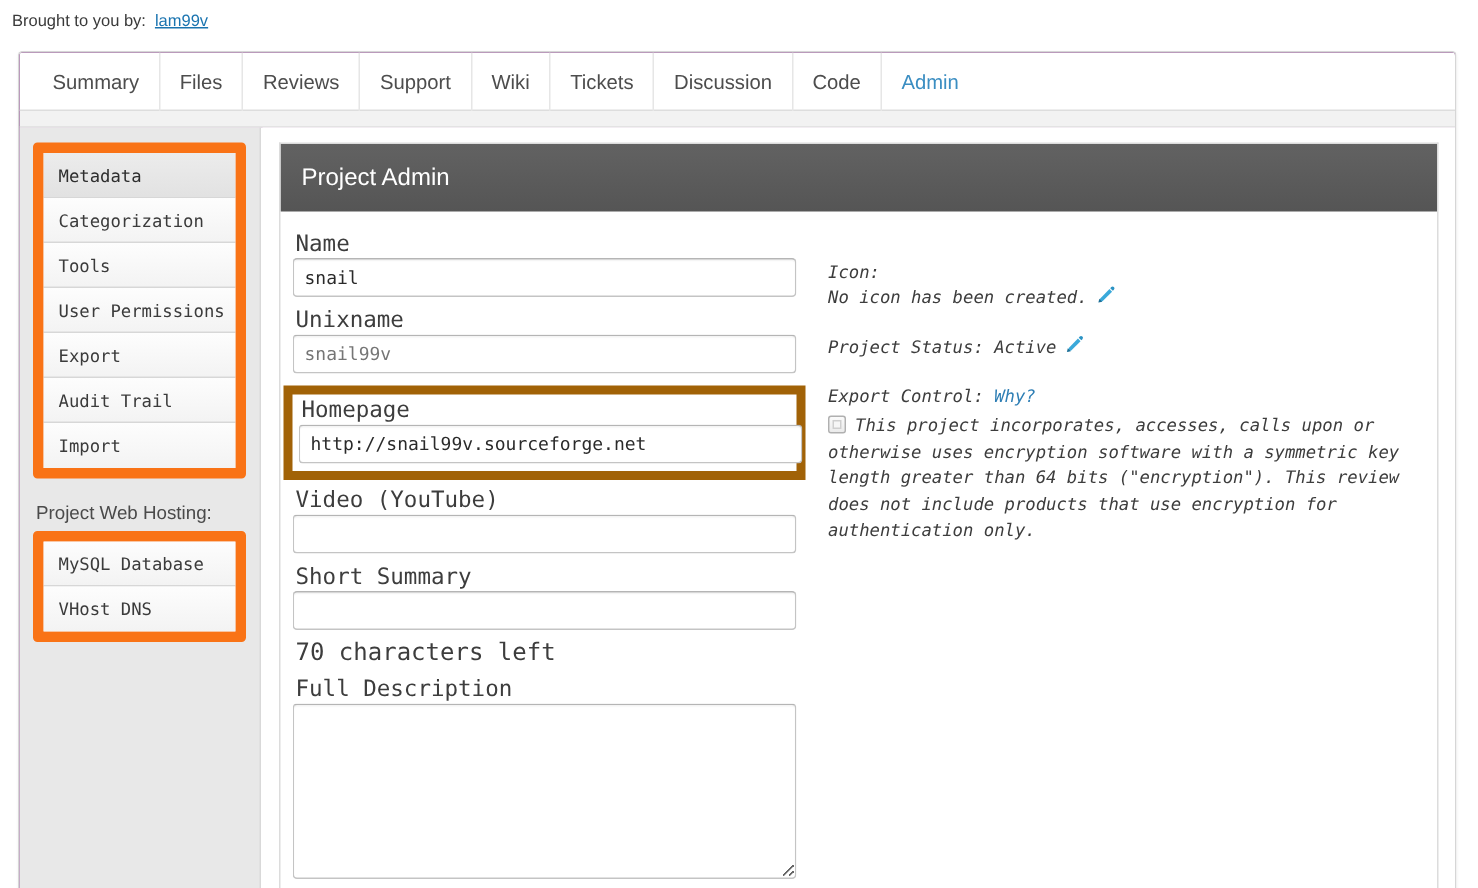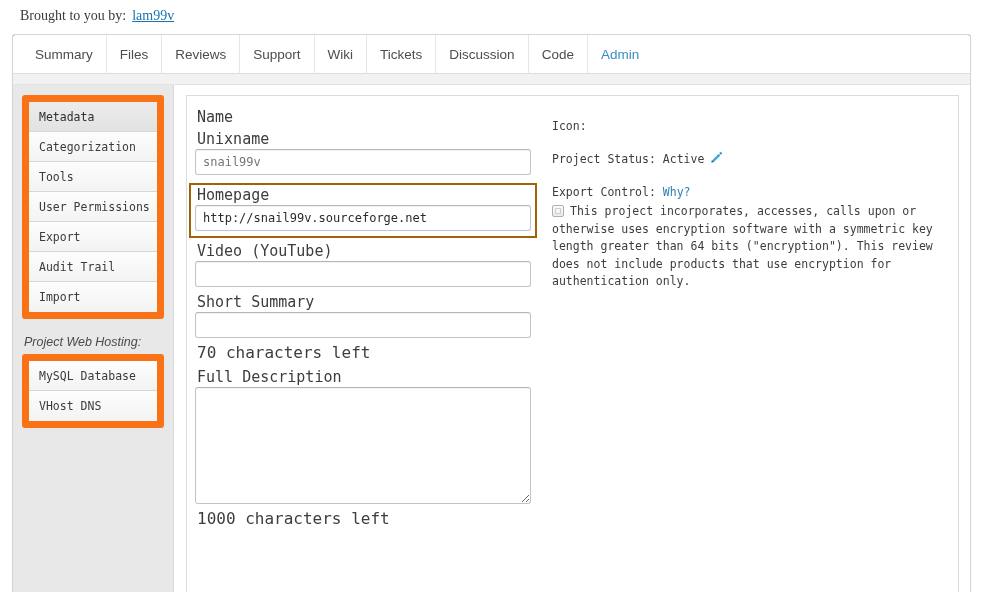--- a/index.html
+++ b/index.html
@@ -12,23 +12,23 @@
   }
   #root {
     position: relative;
     width: 985px; height: 592px;
     background: #ffffff;
   }
 
   
   .brought {
     position: absolute;
-    left: 20px; top: 8px;
-    font-family: Liberation Serif, serif;
-    font-size: 14px;
+    left: 8px; top: 8px;
+    font-family: Liberation Sans, sans-serif;
+    font-size: 11px;
     color: #333333;
     letter-spacing: 0px;
     white-space: nowrap;
   }
   .brought .lbl { color: #3a3a3a; }
   .brought .owner {
     color: #1a74b0;
     margin-left: 6px;
   }
 
@@ -112,21 +112,20 @@
   .nav-item:last-child { border-bottom: none; }
   .nav-item.active {
     background: linear-gradient(#ececec, #e2e2e2);
     color: #2e2e2e;
   }
   .hosting-title {
     margin: 16px 0 5px 2px;
     font-family: "Liberation Sans", sans-serif;
     font-size: 12.5px;
     color: #4a4a4a;
-    font-style: italic;
   }
 
   
   .content {
     position: absolute;
     left: 162px; top: 0;
     right: 0; bottom: 0;
     background: #ffffff;
     padding: 10px 11px 0 11px;
   }
@@ -153,22 +152,23 @@
   }
 
   
   .col-left {
     position: absolute;
     left: 8px; top: 14px;
     width: 348px;
   }
   .col-right {
     position: absolute;
-    left: 365px; top: 22px;
+    left: 365px; top: 32px;
     width: 390px;
+    font-style: italic;
   }
 
   .flabel {
     font-family: "DejaVu Sans Mono", monospace;
     font-size: 15px;
     color: #3d3d3d;
     margin: 0 0 3px 2px;
     line-height: 14px;
   }
   .finput {
@@ -205,21 +205,21 @@
   }
   .helper {
     font-family: "DejaVu Sans Mono", monospace;
     font-size: 16px;
     color: #3d3d3d;
     margin: 5px 0 0 2px;
   }
   .fgroup { margin-bottom: 8px; }
   .fgroup.hl {
     position: relative;
-    border: 2px solid #a16207;
+    border: 6px solid #a16207;
     padding: 3px 4px 5px 4px;
     margin: 0 0 6px -6px;
     width: 348px;
   }
 
   
   .rline {
     font-family: "DejaVu Sans Mono", monospace;
     font-size: 11.5px;
     color: #3d3d3d;
@@ -294,27 +294,29 @@
 
         <div class="nav-group">
           <div class="nav-item">MySQL Database</div>
           <div class="nav-item">VHost DNS</div>
         </div>
       </div>
 
       <div class="content">
         <div class="panel">
 
+          <div class="panel-head">Project Admin</div>
 
           <div class="panel-body">
 
             <div class="col-left">
 
               <div class="fgroup">
                 <div class="flabel">Name</div>
+                <input class="finput" type="text" value="snail" style="">
               </div>
 
               <div class="fgroup">
                 <div class="flabel">Unixname</div>
                 <input class="finput muted" type="text" placeholder="snail99v" style="">
               </div>
 
               <div class="fgroup hl">
                 <div class="flabel">Homepage</div>
                 <input class="finput" type="text" value="http://snail99v.sourceforge.net" style="">
@@ -336,20 +338,27 @@
                 <textarea class="ftextarea" placeholder="" style=""></textarea>
                 <div class="helper">1000 characters left</div>
               </div>
 
             </div>
 
             <div class="col-right">
 
               <div class="rblock">
                 <p class="rline">Icon:</p>
+                <p class="rline">
+                  <span>No icon has been created.</span><span class="pencil"><svg viewBox="0 0 16 16" width="14" height="14">
+                        <path d="M12.4 1.6a1.4 1.4 0 0 1 2 2l-.8.8-2-2 .8-.8z" fill="#2b93c4"></path>
+                        <path d="M11 3.1l2 2-7.1 7.1-2.6.7.7-2.6L11 3.1z" fill="#3aa9da"></path>
+                        <path d="M3.3 10.4l2.3 2.3-3 .7.7-3z" fill="#1d6f96"></path>
+                      </svg></span>
+                </p>
               </div>
 
               <div class="rblock">
                 <p class="rline">
                   <span>Project Status:</span>
                   <span>Active</span><span class="pencil"><svg viewBox="0 0 16 16" width="14" height="14">
                         <path d="M12.4 1.6a1.4 1.4 0 0 1 2 2l-.8.8-2-2 .8-.8z" fill="#2b93c4"></path>
                         <path d="M11 3.1l2 2-7.1 7.1-2.6.7.7-2.6L11 3.1z" fill="#3aa9da"></path>
                         <path d="M3.3 10.4l2.3 2.3-3 .7.7-3z" fill="#1d6f96"></path>
                       </svg></span>

